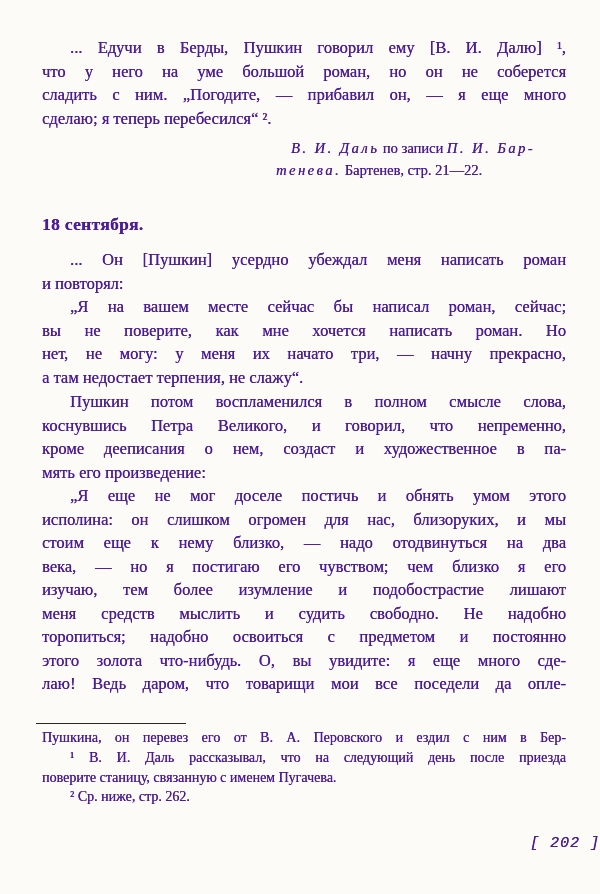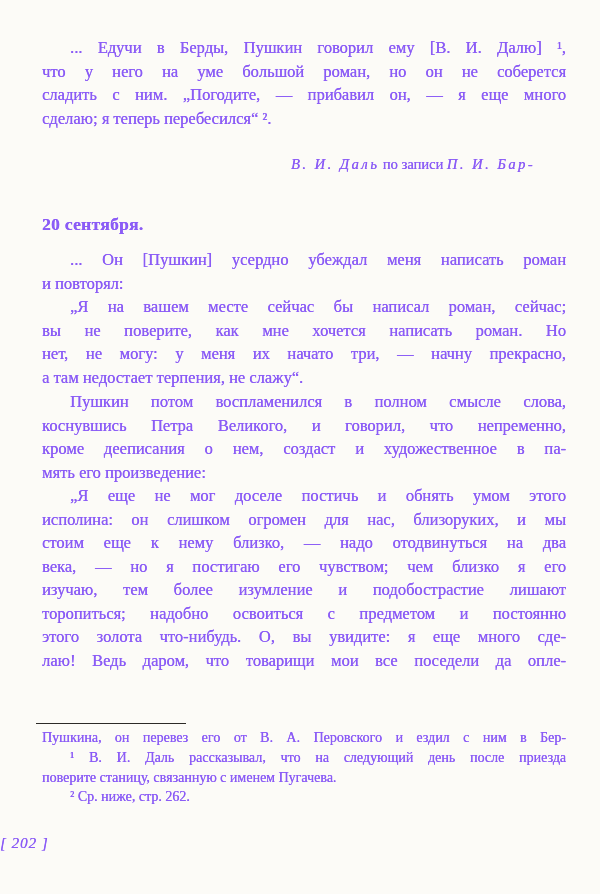--- a/index.html
+++ b/index.html
@@ -2,21 +2,21 @@
 <html><head>
 <meta charset="utf-8">
 <style>
   html, body { margin: 0; padding: 0; background: #e8e6e0; }
   #page {
     position: relative;
     width: 600px;
     height: 894px;
     margin: 0 auto;
     background: #fcfbf7;
-    color: #8b5cf6;
+    color: #4c1d95;
     font-family: "Liberation Serif", serif;
     overflow: hidden;
   }
   .block {
     position: absolute;
     left: 42px;
     width: 524px;
     font-size: 16.5px;
     line-height: 23.5px;
     text-shadow: 0.25px 0 0 currentColor;
@@ -25,21 +25,21 @@
   .line.end { text-align-last: left; }
   .line.ind { text-indent: 28px; }
 
   .attribution {
     left: 276px;
     width: 296px;
     font-size: 14.5px;
     line-height: 21.5px;
   }
   .attribution .aline { white-space: nowrap; }
-  .attribution .aline.ind { text-indent: 15px; margin-top: 16px; }
+  .attribution .aline.ind { text-indent: 15px; }
   .sp-it { font-style: italic; letter-spacing: 2.5px; }
 
   .heading {
     font-weight: bold;
     font-size: 17.5px;
     line-height: 24px;
     letter-spacing: 0.3px;
   }
 
   .footnote-rule {
@@ -52,48 +52,53 @@
   }
   .footnotes {
     font-size: 14px;
     line-height: 19.8px;
   }
   .folio {
     position: absolute;
     left: 0;
     top: 835px;
     width: 600px;
-    text-align: left;
+    text-align: right;
     font-style: italic;
     font-size: 15px;
     letter-spacing: 1px;
     text-shadow: 0.25px 0 0 currentColor;
+    font-family: Liberation Mono, monospace;
   }
 </style>
 </head>
 <body>
 
 <div id="page">
 
   <div class="block" style="top:36px">
     <div class="line ind">... Едучи в Берды, Пушкин говорил ему [В. И. Далю] ¹,</div>
     <div class="line">что у него на уме большой роман, но он не соберется</div>
     <div class="line">сладить с ним. „Погодите, — прибавил он, — я еще много</div>
     <div class="line end">сделаю; я теперь перебесился“ ².</div>
   </div>
 
   <div class="block attribution" style="top:138px">
     <div class="aline ind">
       <span class="sp-it">В. И. Даль</span>
       <span>по записи</span>
       <span class="sp-it">П. И. Бар-</span>
     </div>
+    <div class="aline">
+      <span class="sp-it">тенева.</span>
+      <span>Бартенев, стр. 21—22.</span>
+    </div>
   </div>
 
-  <div class="block heading" style="top:212px">20 сентября.</div>
+  <div class="block heading" style="top:212px">18 сентября.</div>
 
   <div class="block" style="top:248px">
     <div class="line ind">... Он [Пушкин] усердно убеждал меня написать роман</div>
     <div class="line end">и повторял:</div>
   </div>
 
   <div class="block" style="top:295px">
     <div class="line ind">„Я на вашем месте сейчас бы написал роман, сейчас;</div>
     <div class="line">вы не поверите, как мне хочется написать роман. Но</div>
     <div class="line">нет, не могу: у меня их начато три, — начну прекрасно,</div>
@@ -106,20 +111,21 @@
     <div class="line">кроме дееписания о нем, создаст и художественное в па-</div>
     <div class="line end">мять его произведение:</div>
   </div>
 
   <div class="block" style="top:484px">
     <div class="line ind">„Я еще не мог доселе постичь и обнять умом этого</div>
     <div class="line">исполина: он слишком огромен для нас, близоруких, и мы</div>
     <div class="line">стоим еще к нему близко, — надо отодвинуться на два</div>
     <div class="line">века, — но я постигаю его чувством; чем близко я его</div>
     <div class="line">изучаю, тем более изумление и подобострастие лишают</div>
+    <div class="line">меня средств мыслить и судить свободно.  Не надобно</div>
     <div class="line">торопиться; надобно освоиться с предметом и постоянно</div>
     <div class="line">этого золота что-нибудь. О, вы увидите: я еще много сде-</div>
     <div class="line">лаю! Ведь даром, что товарищи мои все поседели да опле-</div>
   </div>
 
   <div class="footnote-rule"></div>
 
   <div class="block footnotes" style="top:728px">
     <div class="line">Пушкина, он перевез его от В. А. Перовского и  ездил с ним в Бер-</div>
     <div class="line ind">¹ В. И. Даль рассказывал, что на следующий день после приезда</div>

